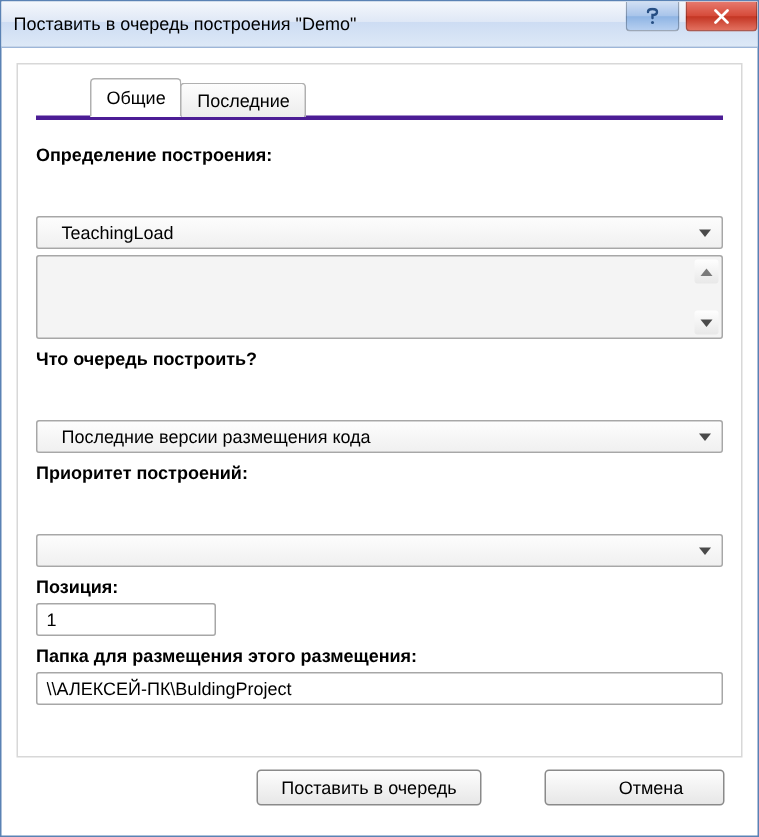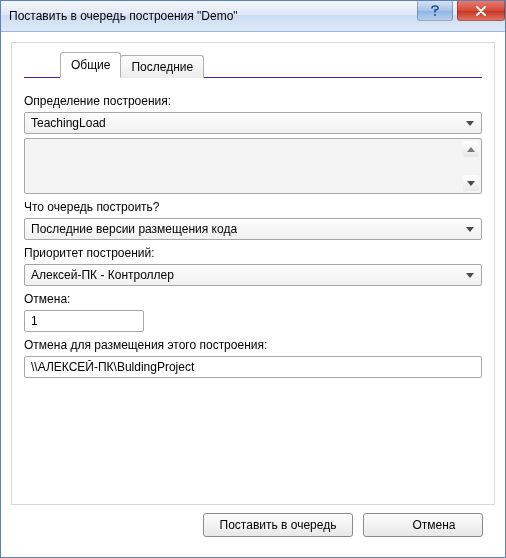--- a/index.html
+++ b/index.html
@@ -90,21 +90,21 @@
     display: flex;
     flex-direction: column;
     box-sizing: border-box;
   }
 
   
   .tabs {
     display: flex;
     align-items: flex-end;
     height: 24px;
-    border-bottom: 1px solid #4c1d95;
+    border-bottom: 3px solid #4c1d95;
     margin-bottom: 10px;
     padding-left: 36px;
   }
   .tab {
     height: 22px;
     padding: 0 10px;
     display: flex;
     align-items: center;
     border: 1px solid #b0b0b0;
     border-bottom: none;
@@ -120,33 +120,35 @@
     background: #fff;
     height: 24px;
     border-bottom: 1px solid #fff;
     z-index: 2;
   }
 
   
   .lbl {
     font-size: 12px;
     margin: 6px 0 4px 0;
+    font-weight: bold;
   }
   .combo {
     width: 100%;
     height: 22px;
     border: 1px solid #a7a7a7;
     background: linear-gradient(to bottom, #fdfdfd, #f0f0f0);
     box-sizing: border-box;
     display: flex;
     align-items: center;
     position: relative;
-    padding: 0 22px 0 6px;
+    padding: 0 22px 0 16px;
     font-size: 12px;
     border-radius: 2px;
+    margin-top: 30px;
   }
   .combo .arrow {
     position: absolute;
     right: 2px;
     top: 1px;
     bottom: 1px;
     width: 18px;
     display: flex;
     align-items: center;
     justify-content: center;
@@ -209,20 +211,21 @@
     min-width: 150px;
     border: 1px solid #8a8a8a;
     background: linear-gradient(to bottom, #fdfdfd, #e7e7e7);
     border-radius: 3px;
     font-size: 12px;
     display: flex;
     align-items: center;
     justify-content: center;
     padding: 0 14px;
     box-sizing: border-box;
+    margin-left: 32px;
   }
   .btn.secondary { min-width: 120px; padding-left: 36px; }
 
   .tri-down {
     width:0; height:0;
     border-left:4px solid transparent;
     border-right:4px solid transparent;
     border-top:5px solid #4a4a4a;
   }
   .tri-up {
@@ -286,34 +289,33 @@
       <div class="lbl">Что очередь построить?</div>
       <div class="combo">
         <span>Последние версии размещения кода</span>
         <span class="arrow">
             <span class="tri-down"></span>
           </span>
       </div>
 
       <div class="lbl">Приоритет построений:</div>
       <div class="combo">
-        <span>Алексей-ПК - Контроллер</span>
         <span class="arrow">
             <span class="tri-down"></span>
           </span>
       </div>
 
       <div class="row-two">
         <div class="col-b">
-          <div class="lbl">Отмена:</div>
+          <div class="lbl">Позиция:</div>
           <input class="textbox" type="text" value="1" style="">
         </div>
       </div>
 
-      <div class="lbl">Отмена для размещения этого построения:</div>
+      <div class="lbl">Папка для размещения этого размещения:</div>
       <input class="textbox" type="text" value="\\АЛЕКСЕЙ-ПК\BuldingProject" style="">
 
     </div>
 
     <div class="footer">
       <div class="btn">
         <span>Поставить в очередь</span>
       </div>
       <div class="btn secondary">
         <span>Отмена</span>

